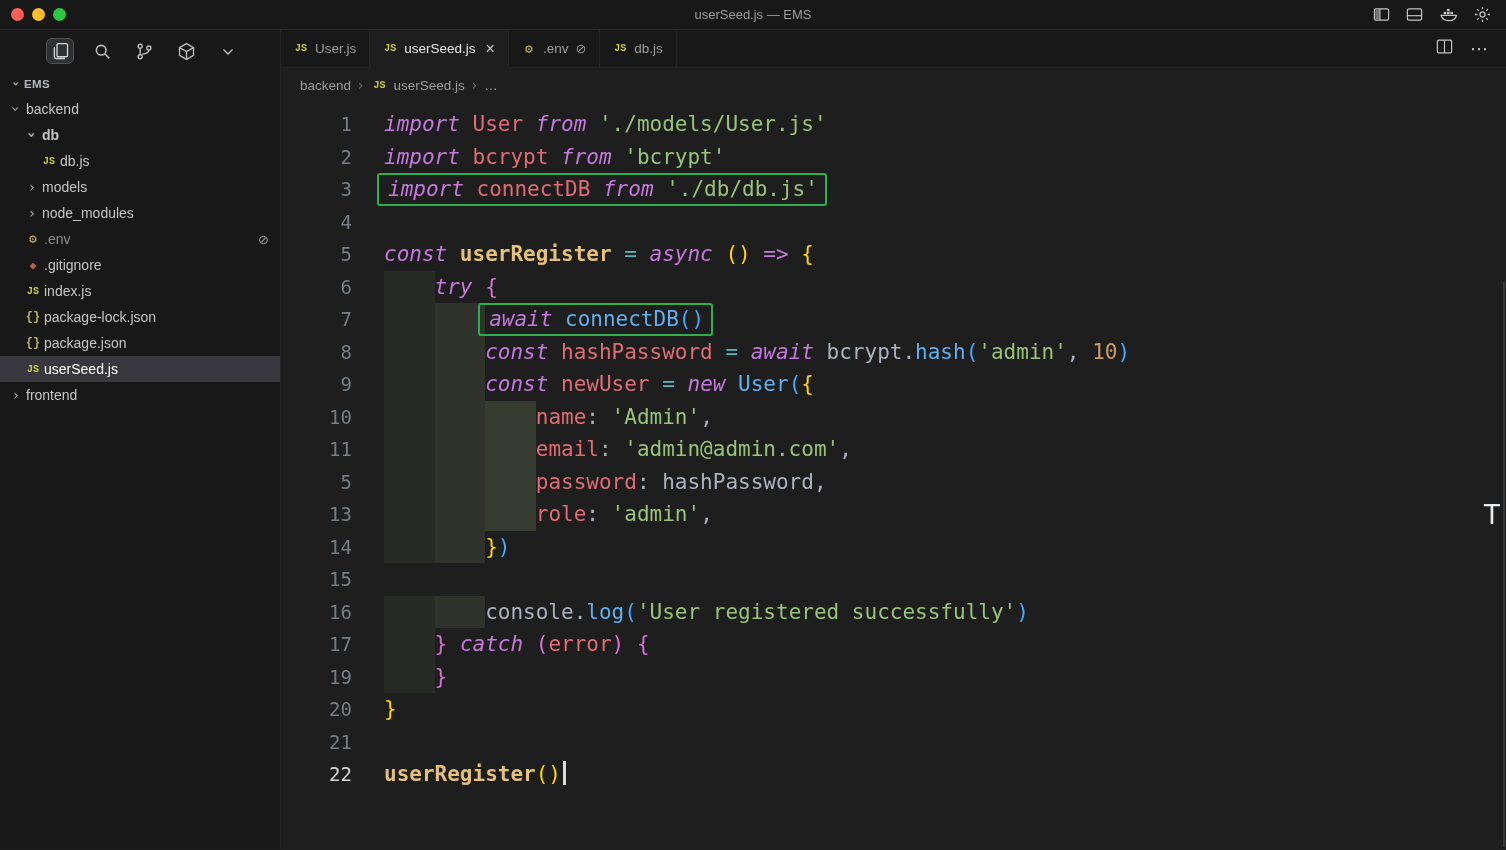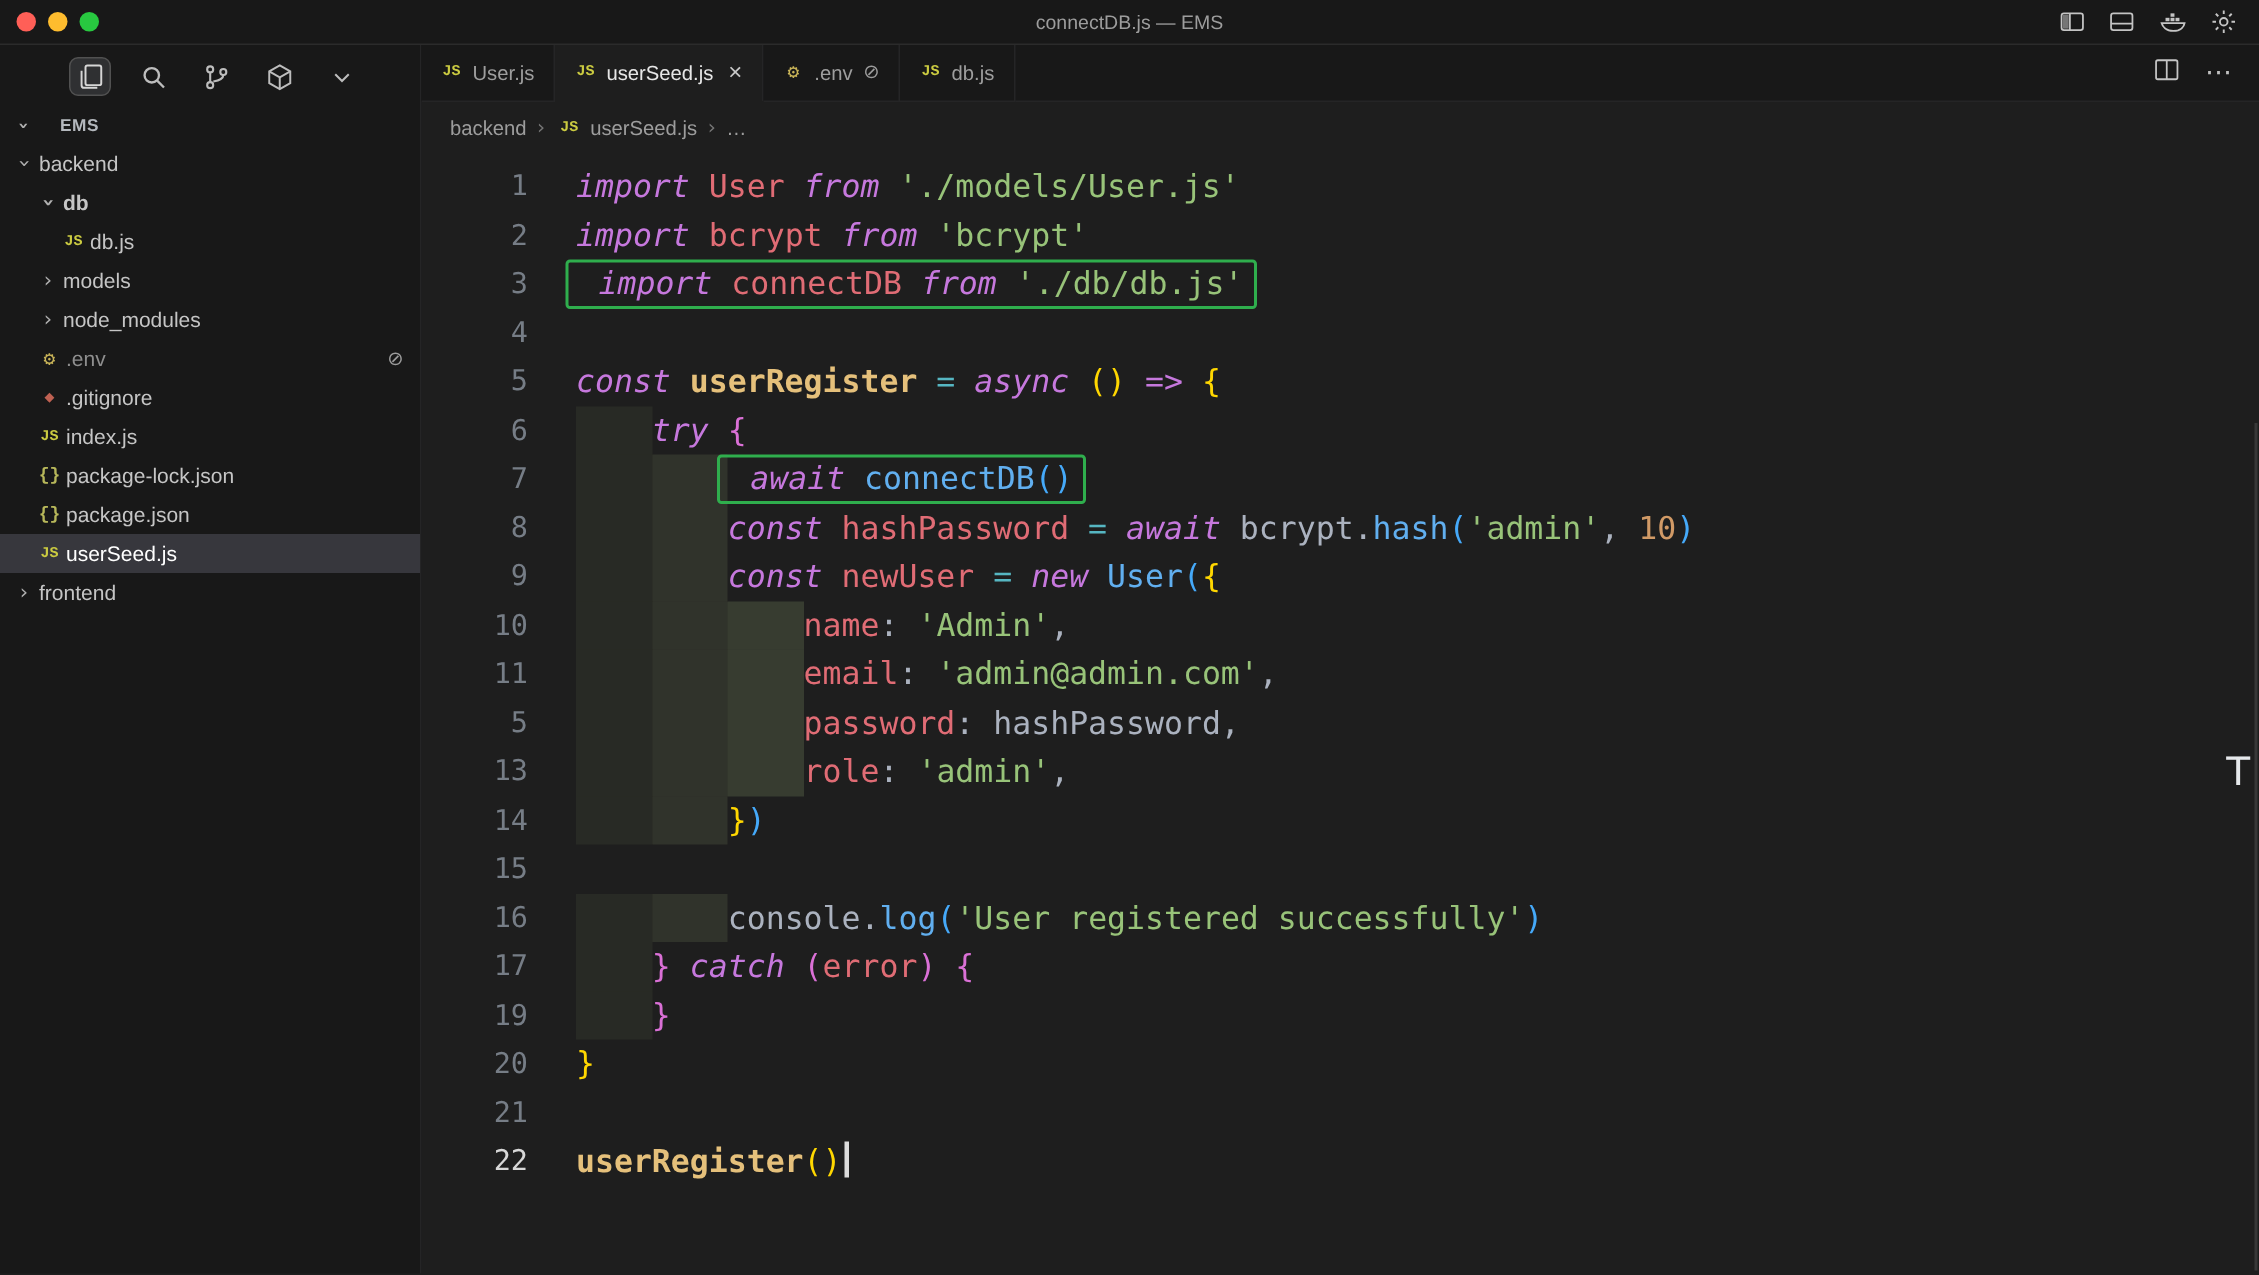--- a/index.html
+++ b/index.html
@@ -19,21 +19,21 @@
   .dot{width:13px;height:13px;border-radius:50%;}
   .win-title{position:absolute;left:0;right:0;text-align:center;color:#9d9d9d;font-size:13px;}
   .tb-icons{margin-left:auto;display:flex;align-items:center;gap:14px;padding-right:14px;z-index:2;}
   .tb-icons svg{display:block;}
   
   .main{display:flex;height:819px;}
   .sidebar{width:281px;flex:none;background:#181818;border-right:1px solid #252526;display:flex;flex-direction:column;}
   .activity{height:42px;display:flex;align-items:center;gap:14px;padding-left:46px;flex:none;}
   .act-icon{width:28px;height:26px;display:flex;align-items:center;justify-content:center;border-radius:6px;}
   .act-icon.active{background:#2f3032;border:1px solid #515151;}
-  .section-header{display:flex;align-items:center;height:24px;padding-left:8px;color:#b4b8bd;font-size:11.5px;font-weight:700;letter-spacing:.4px;gap:16px;}
+  .section-header{display:flex;align-items:center;height:24px;padding-left:8px;color:#b4b8bd;font-size:11.5px;font-weight:700;letter-spacing:.4px;gap:0;}
   .section-header .chev{font-size:12px;}
   .tree{flex:1;overflow:hidden;}
   .trow{display:flex;align-items:center;height:26px;color:#c5c5c5;font-size:14px;cursor:pointer;}
   .trow.sel{background:#37373d;color:#ffffff;}
   .chev{width:16px;flex:none;display:inline-flex;justify-content:center;color:#b0b0b0;font-size:14px;font-family:"DejaVu Sans",sans-serif;}
   .chev.open{transform:rotate(90deg);}
   .ficon{width:18px;flex:none;display:inline-flex;justify-content:center;font-family:Liberation Mono, monospace;}
   .fi-js{color:#cbcb41;font-weight:700;font-size:10px;}
   .fi-json{color:#b7b75a;font-weight:700;font-size:12px;}
   .fi-env{color:#c9b458;font-size:13px;}
@@ -68,35 +68,35 @@
   .tk.var{color:var(--var);}
   .tk.str{color:var(--str);}
   .tk.fn{color:var(--fn);}
   .tk.cls{color:var(--cls);font-weight:700;}
   .tk.num{color:var(--num);}
   .tk.txt{color:var(--txt);}
   .tk.op{color:var(--op);}
   .tk.p1{color:var(--p1);}
   .tk.p2{color:var(--p2);}
   .tk.p3{color:var(--p3);}
-  .gbox{display:inline-block;line-height:normal;border:2px solid var(--green);border-radius:3px;padding:2px 7px 3px 20px;margin:-4px 0 -5px -7px;}
+  .gbox{display:inline-block;line-height:normal;border:2px solid var(--green);border-radius:3px;padding:2px 7px 3px 9px;margin:-4px 0 -5px -7px;}
   .cursor{display:inline-block;width:2.5px;height:24px;background:#dcdcdc;vertical-align:-4px;margin-left:2px;}
   .overlay-t{position:absolute;top:398px;right:6px;color:#e6e9ec;font-size:26px;font-weight:500;font-family:"DejaVu Sans",sans-serif;}
   .scroll-line{position:absolute;top:180px;right:1px;width:2px;height:565px;background:#383838;}
 </style>
 </head>
 <body>
 
 <div class="titlebar">
   <div class="traffic">
     <span class="dot" id="dot-close" style="background: rgb(255, 95, 87);"></span>
     <span class="dot" id="dot-min" style="background: rgb(254, 188, 46);"></span>
     <span class="dot" id="dot-max" style="background: rgb(40, 200, 64);"></span>
   </div>
-  <div class="win-title">connectDB.js — EMS</div>
+  <div class="win-title">userSeed.js — EMS</div>
   <div class="tb-icons">
     <span>
       <svg viewBox="0 0 24 24" width="19" height="19" fill="none" stroke="#c4c4c4" stroke-width="1.5">
           <rect x="3" y="5" width="18" height="14" rx="2"></rect>
           <path d="M10 5v14"></path>
           <rect x="4.2" y="6.2" width="4.8" height="11.6" fill="#c4c4c4" fill-opacity="0.55" stroke="none"></rect>
         </svg>
     </span>
     <span>
       <svg viewBox="0 0 24 24" width="19" height="19" fill="none" stroke="#c4c4c4" stroke-width="1.5">

